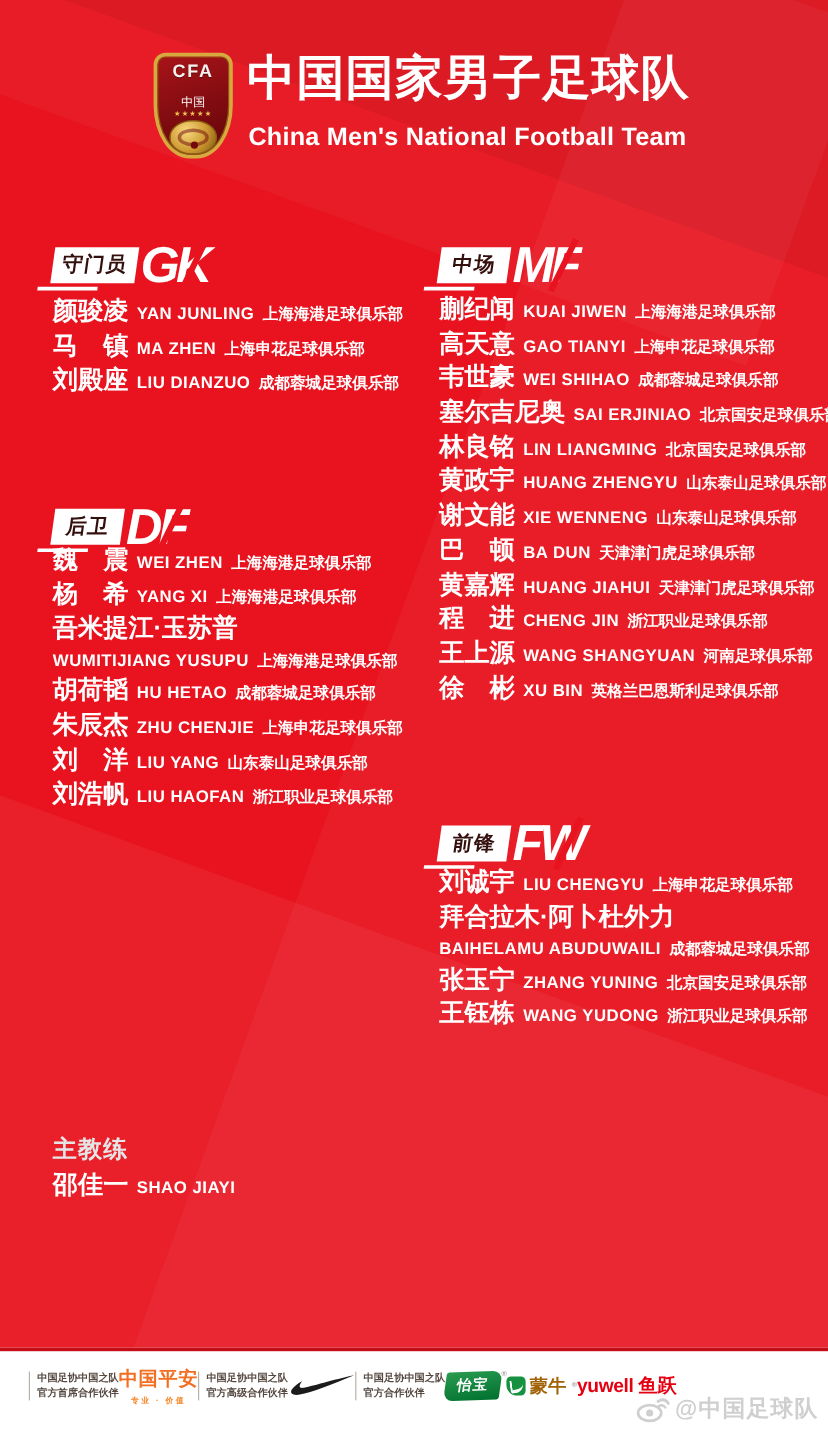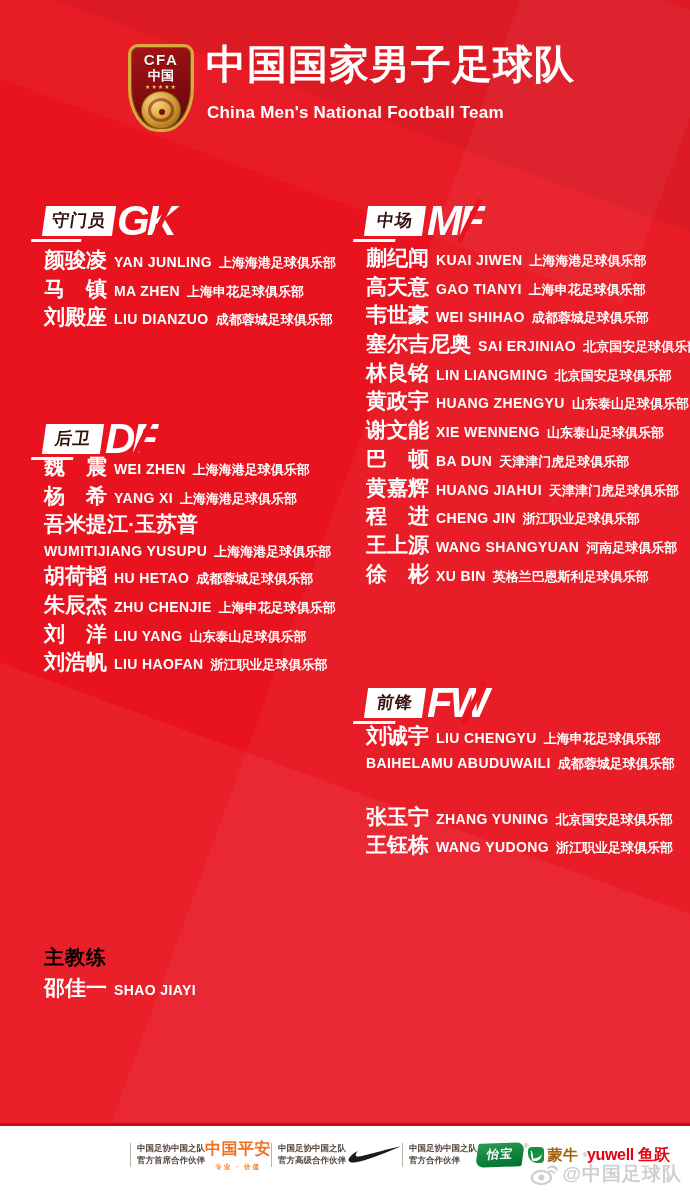--- a/index.html
+++ b/index.html
@@ -21,42 +21,42 @@
   .cfa-badge {
     position:absolute; left:128px; top:44px; width:66px; height:88px;
     background:linear-gradient(160deg,#a81419 0%,#7c0b0f 60%,#5e0608 100%);
     border:3px solid #d8a93f;
     border-radius:10px 10px 30px 30px / 10px 10px 44px 44px;
     display:flex; flex-direction:column; align-items:center; padding-top:5px;
     box-shadow:0 0 0 1px #8a5c12 inset;
   }
   .cfa-top { font-size:15px; font-weight:900; letter-spacing:1.5px; color:#f4f2ee; line-height:1;
              text-shadow:0 1px 0 rgba(0,0,0,0.4); }
-  .cfa-cn  { font-size:13px; font-weight:700; color:#fff; margin-top:2px; line-height:1; }
+  .cfa-cn  { font-size:10px; font-weight:400; color:#fff; margin-top:14px; line-height:1; }
   .cfa-stars { font-size:6px; color:#f2c14e; letter-spacing:1px; margin-top:2px; line-height:1; }
   .cfa-emblem {
     width:40px; height:40px; border-radius:50%; margin-top:1px;
     background:radial-gradient(circle at 35% 30%, #f8d87e, #cc9830 55%, #7c520e);
     border:1px solid #8a5c12; position:relative;
   }
   .cfa-emblem::after {
     content:""; position:absolute; inset:6px; border-radius:50%;
     border:3px solid rgba(110,8,10,0.5);
   }
   .cfa-emblem::before {
     content:""; position:absolute; left:17px; top:17px; width:6px; height:6px;
     border-radius:50%; background:#7a0a0c;
   }
   .main-title {
     position:absolute; left:206px; top:37px;
     font-size:40px; font-weight:900; letter-spacing:1px; white-space:nowrap;
   }
   .main-subtitle {
     position:absolute; left:207px; top:103px;
-    font-size:17px; font-weight:700; letter-spacing:0.2px; white-space:nowrap;
+    font-size:21px; font-weight:700; letter-spacing:0.2px; white-space:nowrap;
   }
 
   
   .section-head { position:absolute; height:46px; display:flex; align-items:center; }
   .sec-label-box {
     position:relative; background:#fff; transform:skewX(-8deg);
     min-width:58px; text-align:center; padding:3px 8px 4px;
   }
   .sec-label-box::after {
     content:""; position:absolute; left:-10px; bottom:-6px; width:72%; height:3px; background:#fff;
@@ -76,28 +76,28 @@
   .player-row { line-height:28.7px; height:28.7px; }
   .p-name  { font-size:21px; font-weight:700; }
   .p-roman { font-size:14px; font-weight:700; letter-spacing:0.4px; margin-left:7px; }
   .p-club  { font-size:13px; font-weight:700; margin-left:7px; }
   .player-row.two-line { height:52px; }
   .two-line .line1 { display:block; line-height:28.7px; height:28.7px; }
   .two-line .line2 { display:block; line-height:23.3px; height:23.3px; }
   .two-line .p-roman { margin-left:0; }
 
   
-  .coach-title { position:absolute; left:44px; top:944px; font-size:20px; font-weight:900; color:#000000; letter-spacing:1px; }
+  .coach-title { position:absolute; left:44px; top:944px; font-size:20px; font-weight:900; color:#e5e5e5; letter-spacing:1px; }
   .coach-row { position:absolute; left:44px; top:974px; line-height:28.7px; white-space:nowrap; }
 
   
   .footer {
     position:absolute; left:0; bottom:0; width:690px; height:69px;
     background:#fff; border-top:3px solid #c40d16;
-    display:flex; align-items:center; justify-content:flex-end;
+    display:flex; align-items:center; justify-content:flex-start;
     padding:0 20px 8px 24px; color:#554840;
   }
   .partner { display:flex; align-items:center; gap:6px; }
   .p-divider { width:1px; height:24px; background:#b9b2ab; }
   .p-text { font-size:8.5px; font-weight:700; line-height:1.4; color:#554840; }
   .pingan { display:flex; flex-direction:column; align-items:center; }
   .pingan-name { color:#f26f21; font-weight:900; font-size:16px; letter-spacing:0.5px; }
   .pingan-sub  { color:#f58220; font-weight:700; font-size:6.5px; letter-spacing:2px; margin-top:3px; }
   .nike-swoosh { display:block; }
   .yibao-wrap { display:flex; align-items:flex-start; }
@@ -236,20 +236,21 @@
 
   <div class="section-head" style="left:366px; top:680px;">
     <span class="sec-label-box"><span class="sec-label-text">前锋</span></span>
     <span class="sec-letters">FW</span>
   </div>
   <div class="rows" style="left:366px; top:722px;">
     <div class="player-row">
       <span class="p-name">刘诚宇</span><span class="p-roman">LIU CHENGYU</span><span class="p-club">上海申花足球俱乐部</span>
     </div>
     <div class="player-row two-line">
+      <span class="line1"><span class="p-name">拜合拉木·阿卜杜外力</span></span>
       <span class="line2"><span class="p-roman">BAIHELAMU ABUDUWAILI</span><span class="p-club">成都蓉城足球俱乐部</span></span>
     </div>
     <div class="player-row">
       <span class="p-name">张玉宁</span><span class="p-roman">ZHANG YUNING</span><span class="p-club">北京国安足球俱乐部</span>
     </div>
     <div class="player-row">
       <span class="p-name">王钰栋</span><span class="p-roman">WANG YUDONG</span><span class="p-club">浙江职业足球俱乐部</span>
     </div>
   </div>
 

